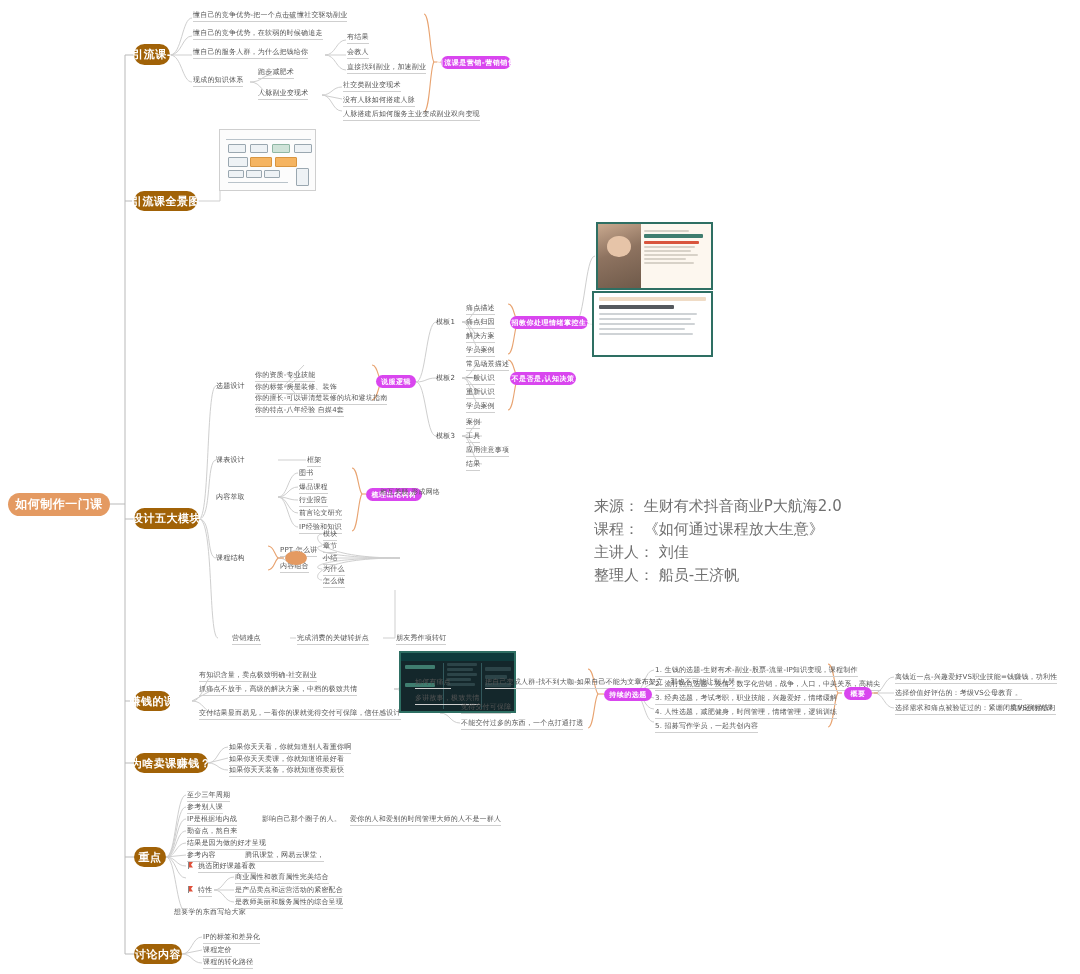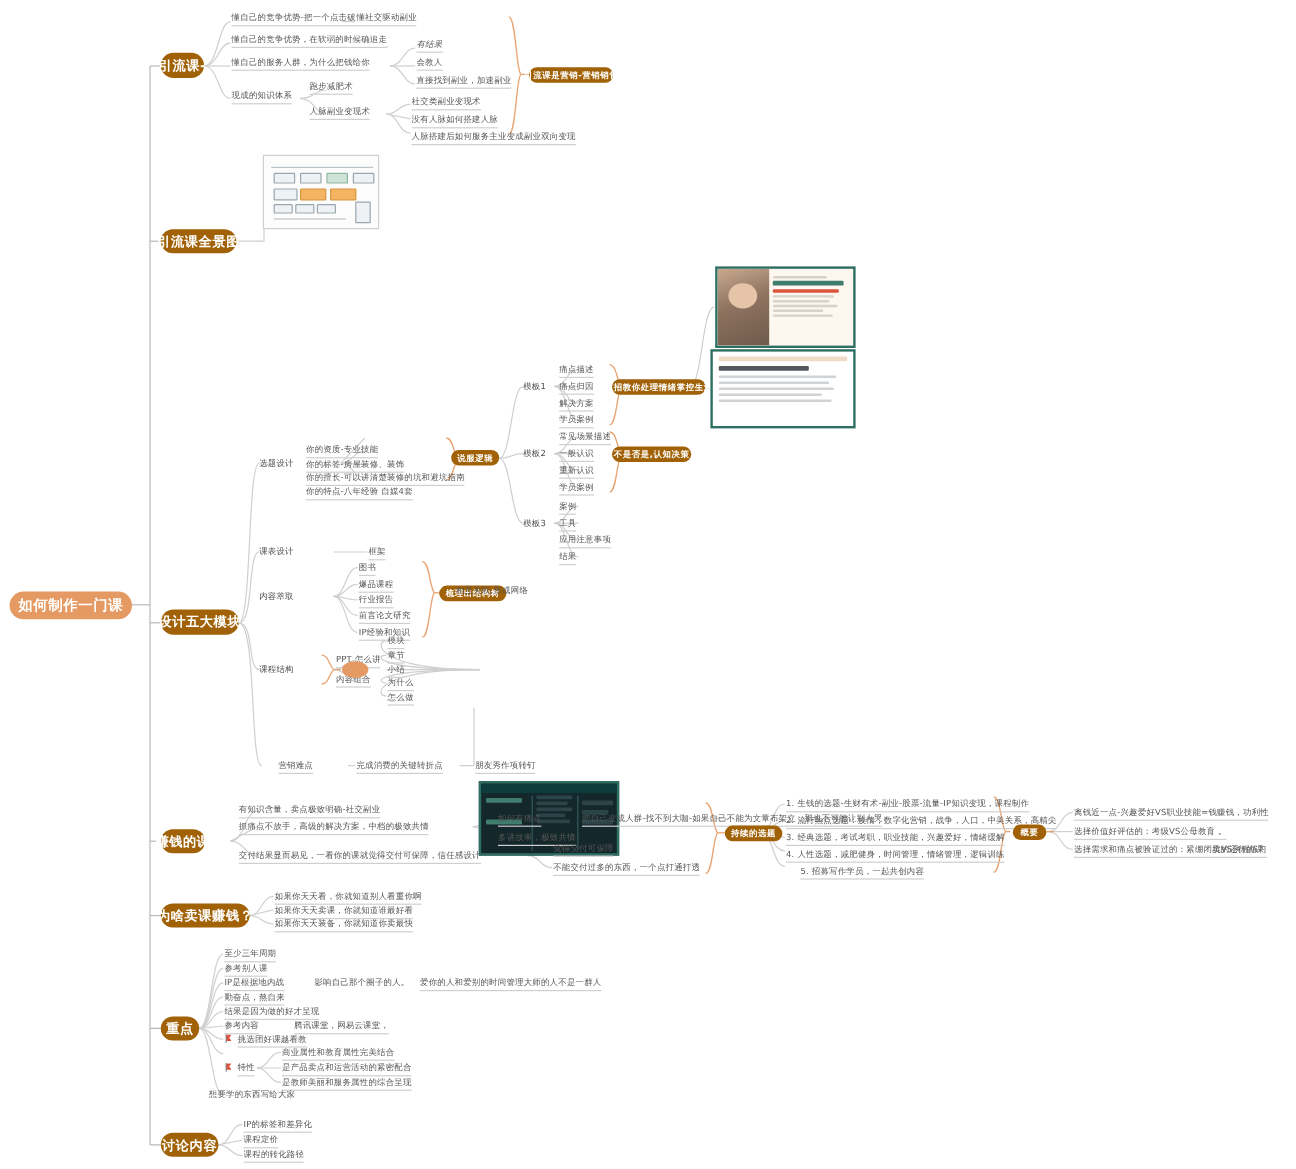--- a/index.html
+++ b/index.html
@@ -8,21 +8,21 @@
        font-family:"DejaVu Sans","Liberation Sans",sans-serif;color:#4a4a4a;}
   #canvas{position:absolute;left:0;top:0;width:1080px;height:974px;}
   svg.links{position:absolute;left:0;top:0;width:1080px;height:974px;pointer-events:none;}
 
   
   .chip{position:absolute;display:flex;align-items:center;justify-content:center;
         border-radius:14px;color:#ffffff;font-weight:bold;white-space:nowrap;
         letter-spacing:.5px;box-sizing:border-box;}
   .chip.root{background:#e49a62;font-size:12px;border-radius:16px;}
   .chip.branch{background:#a16207;font-size:11px;border-radius:14px;}
-  .chip.tag{background:#a16207;font-size:7px;border-radius:9px;font-weight:bold;}
+  .chip.tag{background:#d946ef;font-size:7px;border-radius:9px;font-weight:bold;}
   .chip.dot{background:#e49a62;border-radius:50%;}
 
   
   .leaf{position:absolute;font-size:7px;line-height:9px;white-space:nowrap;
         color:#555;letter-spacing:.2px;}
   .leaf.u{border-bottom:1px solid #cfcfcf;padding-bottom:1px;}
   .leaf.mid{font-size:7px;color:#4a4a4a;}
   .flag{position:absolute;width:0;height:0;}
   .flag i{display:block;width:5px;height:6px;background:#e0503a;
           clip-path:polygon(0 0,100% 0,60% 45%,100% 90%,0 90%);}
@@ -293,21 +293,21 @@
   </div>
 
   <div class="chip branch" style="left:134px;top:944px;width:48px;height:20px;">
     <span>讨论内容</span>
   </div>
 
   <div class="leaf u" style="left:193px;top:11px;">懂自己的竞争优势-把一个点击破</div>
   <div class="leaf u" style="left:297px;top:11px;">懂社交驱动副业</div>
   <div class="leaf u" style="left:193px;top:29px;">懂自己的竞争优势，在软弱的时候确追走</div>
   <div class="leaf u" style="left:193px;top:48px;">懂自己的服务人群，为什么把钱给你</div>
-  <div class="leaf u" style="left:347px;top:33px;font-style:italic;">有结果</div>
+  <div class="leaf u" style="left:347px;top:33px;">有结果</div>
   <div class="leaf u" style="left:347px;top:48px;">会教人</div>
   <div class="leaf u" style="left:347px;top:63px;">直接找到副业，加速副业</div>
   <div class="leaf u" style="left:193px;top:76px;">现成的知识体系</div>
   <div class="leaf u" style="left:258px;top:68px;">跑步减肥术</div>
   <div class="leaf u" style="left:258px;top:89px;">人脉副业变现术</div>
   <div class="leaf u" style="left:343px;top:81px;">社交类副业变现术</div>
   <div class="leaf u" style="left:343px;top:96px;">没有人脉如何搭建人脉</div>
   <div class="leaf u" style="left:343px;top:110px;">人脉搭建后如何服务主业变成副业双向变现</div>
 
   <div class="chip tag" style="left:441px;top:56px;width:70px;height:13px;">
@@ -425,39 +425,43 @@
   <div class="pic green slide2" style="left:592px;top:291px;width:121px;height:66px;">
     <div class="s2-bar"></div>
     <div class="s2-t"></div>
     <div class="s2-l" style="width:92%"></div>
     <div class="s2-l" style="width:86%"></div>
     <div class="s2-l" style="width:90%"></div>
     <div class="s2-l" style="width:80%"></div>
     <div class="s2-l" style="width:88%"></div>
   </div>
 
+  <div id="credit" style="left:594px;top:495px;">来源： 生财有术抖音商业P大航海2.0
+课程： 《如何通过课程放大生意》
+主讲人： 刘佳
+整理人： 船员-王济帆</div>
 
   <div class="leaf u" style="left:199px;top:671px;">有知识含量，卖点极致明确-社交副业</div>
   <div class="leaf u" style="left:199px;top:685px;">抓痛点不放手，高级的解决方案，中档的极致共情</div>
   <div class="leaf u" style="left:415px;top:678px;">如何有痛点</div>
   <div class="leaf u" style="left:415px;top:694px;">多讲故事，极致共情</div>
   <div class="leaf u" style="left:485px;top:678px;">把自己变成人群-找不到大咖-如果自己不能为文章布架立，那也不可能让别人哭</div>
   <div class="leaf u" style="left:199px;top:709px;">交付结果显而易见，一看你的课就觉得交付可保障，信任感设计</div>
   <div class="leaf u" style="left:461px;top:703px;">觉得交付可保障</div>
   <div class="leaf u" style="left:461px;top:719px;">不能交付过多的东西，一个点打通打透</div>
 
   <div class="chip tag" style="left:604px;top:688px;width:48px;height:13px;">
     <span>持续的选题</span>
   </div>
 
   <div class="leaf u" style="left:655px;top:666px;">1. 生钱的选题-生财有术-副业-股票-流量-IP知识变现，课程制作</div>
   <div class="leaf u" style="left:655px;top:680px;">2. 流行热点选题：疫情，数字化营销，战争，人口，中美关系，高精尖</div>
   <div class="leaf u" style="left:655px;top:694px;">3. 经典选题，考试考职，职业技能，兴趣爱好，情绪缓解</div>
   <div class="leaf u" style="left:655px;top:708px;">4. 人性选题，减肥健身，时间管理，情绪管理，逻辑训练</div>
-  <div class="leaf u" style="left:655px;top:722px;margin-left:12px;">5. 招募写作学员，一起共创内容</div>
+  <div class="leaf u" style="left:655px;top:722px;">5. 招募写作学员，一起共创内容</div>
 
   <div class="chip tag" style="left:844px;top:687px;width:28px;height:13px;">
     <span>概要</span>
   </div>
 
   <div class="leaf u" style="left:895px;top:673px;">离钱近一点-兴趣爱好VS职业技能=钱赚钱，功利性</div>
   <div class="leaf u" style="left:895px;top:689px;">选择价值好评估的：考级VS公母教育 。</div>
   <div class="leaf u" style="left:895px;top:704px;">选择需求和痛点被验证过的：紧绷闭坑VS演标练习</div>
   <div class="leaf" style="left:1010px;top:704px;">卖的还行的课</div>
 

